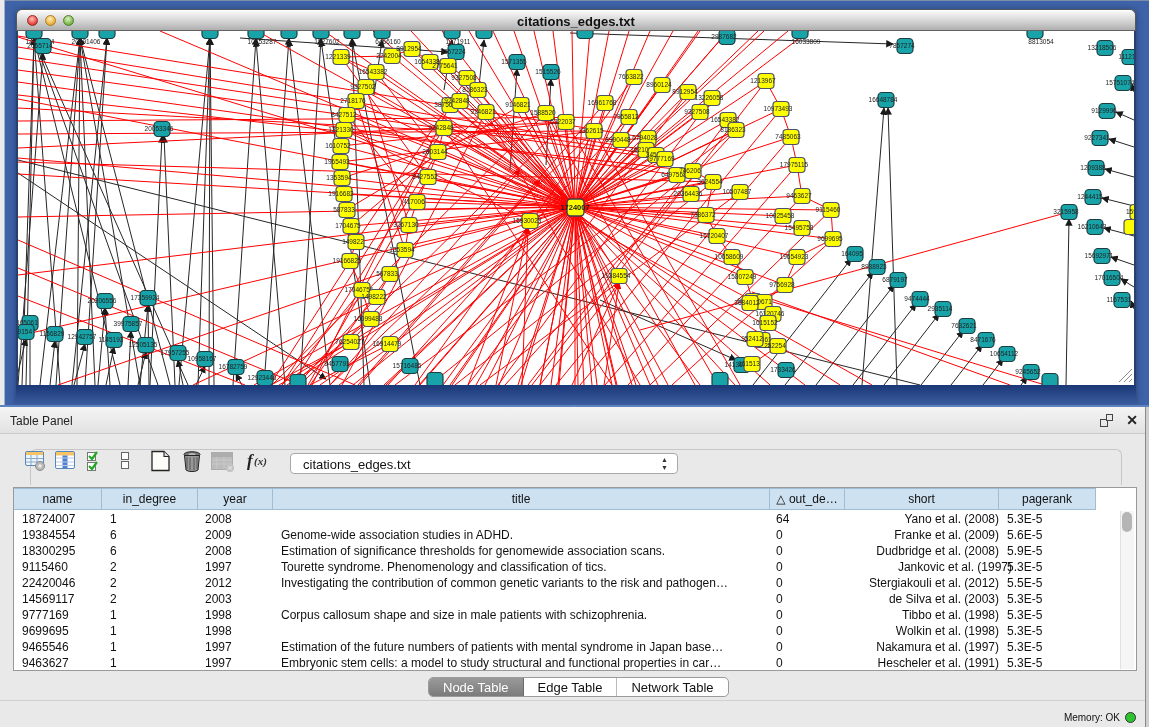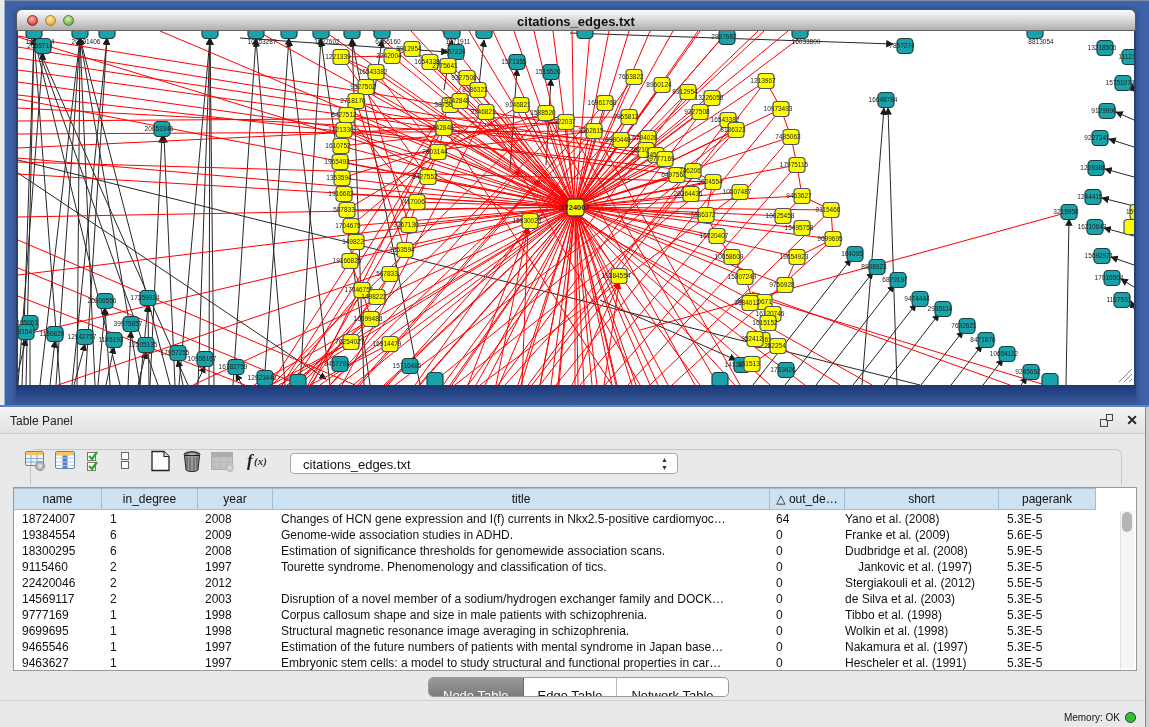--- a/index.html
+++ b/index.html
@@ -27,25 +27,25 @@
 .x-ic { position:absolute; right:11px; top:5px; font-size:14px; font-weight:bold; color:#222; }
 .toolbar { position:absolute; left:30px; top:42px; width:1092px; height:36px; border:1px solid #c6c6c6; border-radius:6px 6px 0 0; border-bottom:none; }
 .combo { position:absolute; left:290px; top:46px; width:388px; height:21px; background:#fff; border:1px solid #a8a8a8; border-radius:4px; }
 .combo span { position:absolute; left:12px; top:3px; font-size:13px; color:#111; }
 .combo .st { position:absolute; right:9px; top:2px; font-size:7px; color:#333; line-height:8px; text-align:center; }
 .tbl { position:absolute; left:13px; top:80px; width:1124px; height:184px; background:#fff; border:1px solid #999; }
 .thead { position:absolute; left:0; top:0; width:100%; height:22px; }
 .th { position:absolute; top:0; height:22px; background:#cde1f0; border:1px solid #9fbdd4; border-left:none; text-align:center; font-size:12px; padding-top:3px; color:#111; }
 .tr { position:absolute; left:0; width:100%; height:16px;text-decoration:underline; }
 .c { position:absolute; top:1px; font-size:12px; color:#111; white-space:nowrap; }
-.cc { text-align:left; }
+.cc { text-align:right; }
 .sbtrack { position:absolute; right:2px; top:23px; width:14px; height:158px; background:#f5f5f5; border-left:1px solid #e0e0e0; }
 .sbthumb { position:absolute; right:4px; top:24px; width:10px; height:20px; background:#b5b5b5; border-radius:6px; }
 .tabs { position:absolute; left:428px; top:270px; height:20px; border:1px solid #9b9b9b; border-radius:5px; background:#fff; display:flex; overflow:hidden; }
-.tab { font-size:13px; padding:10px 14px 0; color:#111; border-right:1px solid #bbb; }
+.tab { font-size:13px; padding:2px 14px 0; color:#111; border-right:1px solid #bbb; }
 .tab.sel { background:linear-gradient(#9a9a9a,#7b7b7b); color:#fff; border-right:1px solid #6a6a6a; }
 .tab:last-child { border-right:none; }
 .statline { position:absolute; left:0; top:293px; width:100%; border-top:1px solid #d0d0d0; }
 .mem { position:absolute; right:29px; top:305px; font-size:10px; color:#111; }
 .memdot { position:absolute; right:13px; top:305px; width:11px; height:11px; border-radius:50%; background:#2ec42e; border:1px solid #333; }
 .redge { position:absolute; right:0; top:0; width:4px; height:322px; background:#cfcfcf; border-left:1px solid #8a8a8a; }
 </style></head><body>
 <div class="desktop-top"></div>
 <div class="winshadow"></div>
 <div class="leftstrip"></div>
@@ -739,21 +739,20 @@
         <div class="th" style="left:184px;width:75px">year</div>
         <div class="th" style="left:259px;width:497px">title</div>
         <div class="th" style="left:756px;width:75px">△ out_de…</div>
         <div class="th" style="left:831px;width:154px">short</div>
         <div class="th" style="left:985px;width:97px">pagerank</div>
       </div>
 <div class="tr" style="top:23px">
         <span class="c" style="left:8px">18724007</span>
         <span class="c" style="left:96px">1</span>
         <span class="c" style="left:191px">2008</span>
-        <span class="c" style="left:267px">Changes of HCN gene expression and I(f) currents in Nkx2.5-positive cardiomyoc…</span>
         <span class="c" style="left:762px">64</span>
         <span class="c cc" style="left:831px;width:154px">Yano et al. (2008)</span>
         <span class="c" style="left:993px">5.3E-5</span>
       </div>
 <div class="tr" style="top:39px">
         <span class="c" style="left:8px">19384554</span>
         <span class="c" style="left:96px">6</span>
         <span class="c" style="left:191px">2009</span>
         <span class="c" style="left:267px">Genome-wide association studies in ADHD.</span>
         <span class="c" style="left:762px">0</span>
@@ -775,47 +774,46 @@
         <span class="c" style="left:191px">1997</span>
         <span class="c" style="left:267px">Tourette syndrome. Phenomenology and classification of tics.</span>
         <span class="c" style="left:762px">0</span>
         <span class="c cc" style="left:844px;width:154px">Jankovic et al. (1997)</span>
         <span class="c" style="left:993px">5.3E-5</span>
       </div>
 <div class="tr" style="top:87px">
         <span class="c" style="left:8px">22420046</span>
         <span class="c" style="left:96px">2</span>
         <span class="c" style="left:191px">2012</span>
+        <span class="c" style="left:267px">Investigating the contribution of common genetic variants to the risk and pathogen…</span>
         <span class="c" style="left:762px">0</span>
         <span class="c cc" style="left:831px;width:154px">Stergiakouli et al. (2012)</span>
         <span class="c" style="left:993px">5.5E-5</span>
       </div>
 <div class="tr" style="top:103px">
         <span class="c" style="left:8px">14569117</span>
         <span class="c" style="left:96px">2</span>
         <span class="c" style="left:191px">2003</span>
-        <span class="c" style="left:267px">Disruption of a novel member of a sodium/hydrogen exchanger family and DOCK…</span>
         <span class="c" style="left:762px">0</span>
         <span class="c cc" style="left:831px;width:154px">de Silva et al. (2003)</span>
         <span class="c" style="left:993px">5.3E-5</span>
       </div>
 <div class="tr" style="top:119px">
         <span class="c" style="left:8px">9777169</span>
         <span class="c" style="left:96px">1</span>
         <span class="c" style="left:191px">1998</span>
         <span class="c" style="left:267px">Corpus callosum shape and size in male patients with schizophrenia.</span>
         <span class="c" style="left:762px">0</span>
         <span class="c cc" style="left:831px;width:154px">Tibbo et al. (1998)</span>
         <span class="c" style="left:993px">5.3E-5</span>
       </div>
 <div class="tr" style="top:135px">
         <span class="c" style="left:8px">9699695</span>
         <span class="c" style="left:96px">1</span>
         <span class="c" style="left:191px">1998</span>
-        <span class="c" style="left:267px">Structural magnetic resonance image averaging in schizophrenia.</span>
         <span class="c" style="left:762px">0</span>
         <span class="c cc" style="left:831px;width:154px">Wolkin et al. (1998)</span>
         <span class="c" style="left:993px">5.3E-5</span>
       </div>
 <div class="tr" style="top:151px">
         <span class="c" style="left:8px">9465546</span>
         <span class="c" style="left:96px">1</span>
         <span class="c" style="left:191px">1997</span>
         <span class="c" style="left:267px">Estimation of the future numbers of patients with mental syndrome in Japan base…</span>
         <span class="c" style="left:762px">0</span>

